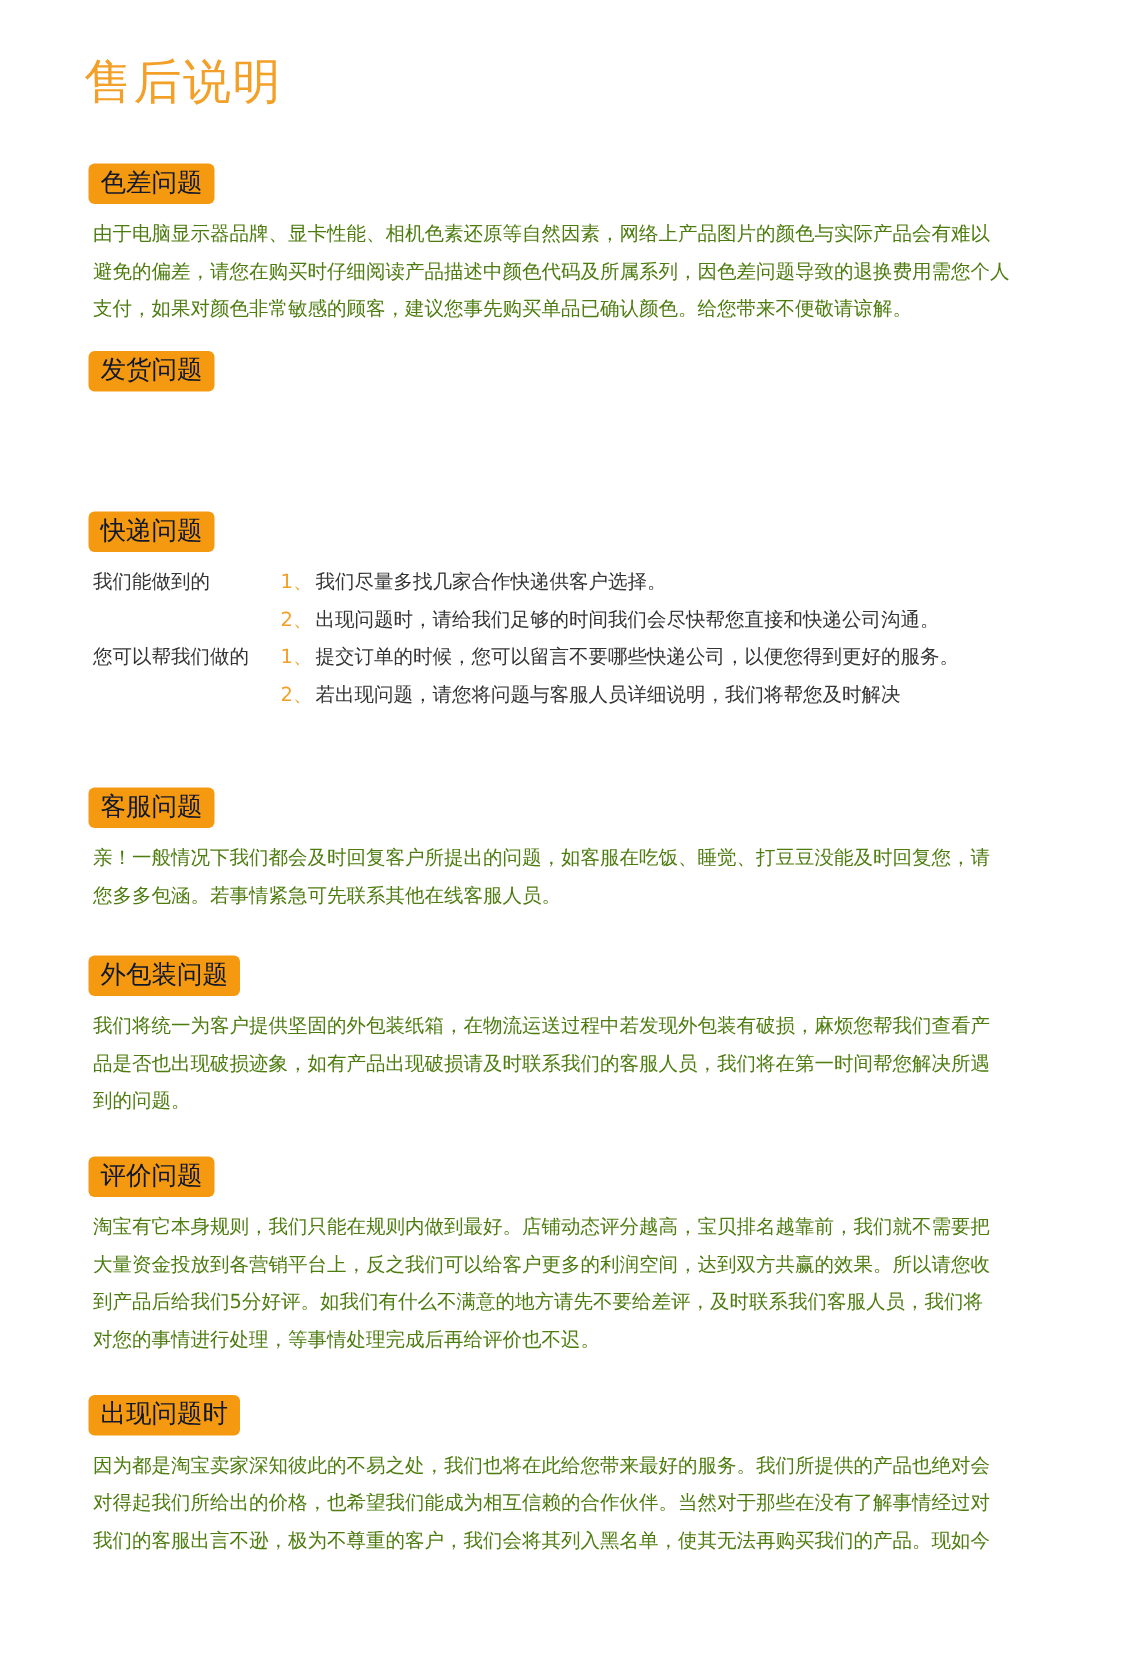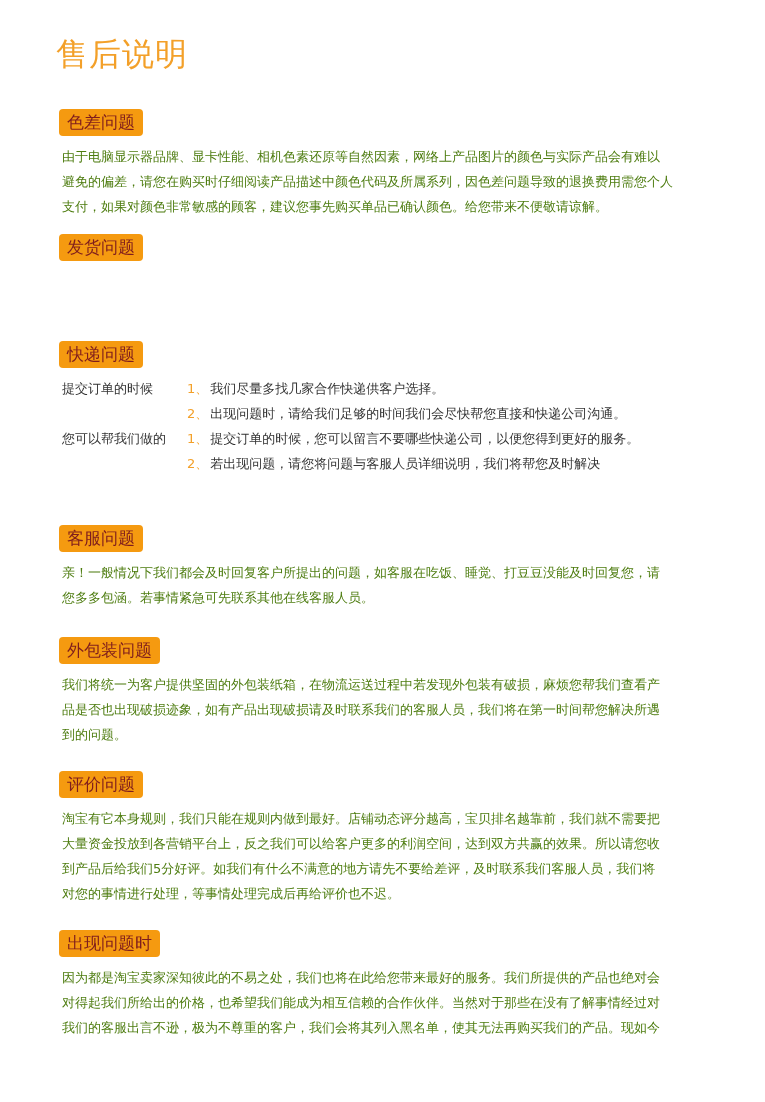--- a/index.html
+++ b/index.html
@@ -1,21 +1,21 @@
 <!DOCTYPE html>
 <html><head>
 <meta charset="utf-8">
 <style>
   html, body { margin:0; padding:0; background:#ffffff; }
   body { width:765px; height:1102px; position:relative; overflow:hidden;
          font-family: "DejaVu Sans", "Liberation Sans", sans-serif; color:#333333; }
   .title { position:absolute; left:56px; top:34px; font-size:32px; line-height:40px;
            color:#f3a029; font-weight:normal; letter-spacing:1px; }
   .section { position:absolute; left:59px; width:660px; }
-  .badge { display:inline-block; background:#f59a10; color:#7f1d1d; font-size:17px;
+  .badge { display:inline-block; background:#f59a10; color:#0f172a; font-size:17px;
            height:27px; line-height:27px; padding:0 8px; border-radius:4px; letter-spacing:0px; }
   .para { margin-top:8px; font-size:13px; line-height:25px; color:#4d7c0f; margin-left:3px; }
   .para p { margin:0; }
   .list { margin-top:8px; margin-left:3px; font-size:13px; line-height:25px; }
   .row { display:flex; }
   .row-label { width:125px; flex:none; }
   .num { color:#f3a029; margin-right:2px; }
 </style>
 </head>
 <body>
@@ -32,21 +32,21 @@
 </div>
 
 <div class="section" style="top:234px;">
   <div class="badge">发货问题</div>
 </div>
 
 <div class="section" style="top:341px;">
   <div class="badge">快递问题</div>
   <div class="list">
     <div class="row">
-      <span class="row-label">提交订单的时候</span>
+      <span class="row-label">我们能做到的</span>
       <span><span class="num">1、</span><span>我们尽量多找几家合作快递供客户选择。</span></span>
     </div>
     <div class="row">
       <span class="row-label"></span>
       <span><span class="num">2、</span><span>出现问题时，请给我们足够的时间我们会尽快帮您直接和快递公司沟通。</span></span>
     </div>
     <div class="row">
       <span class="row-label">您可以帮我们做的</span>
       <span><span class="num">1、</span><span>提交订单的时候，您可以留言不要哪些快递公司，以便您得到更好的服务。</span></span>
     </div>

